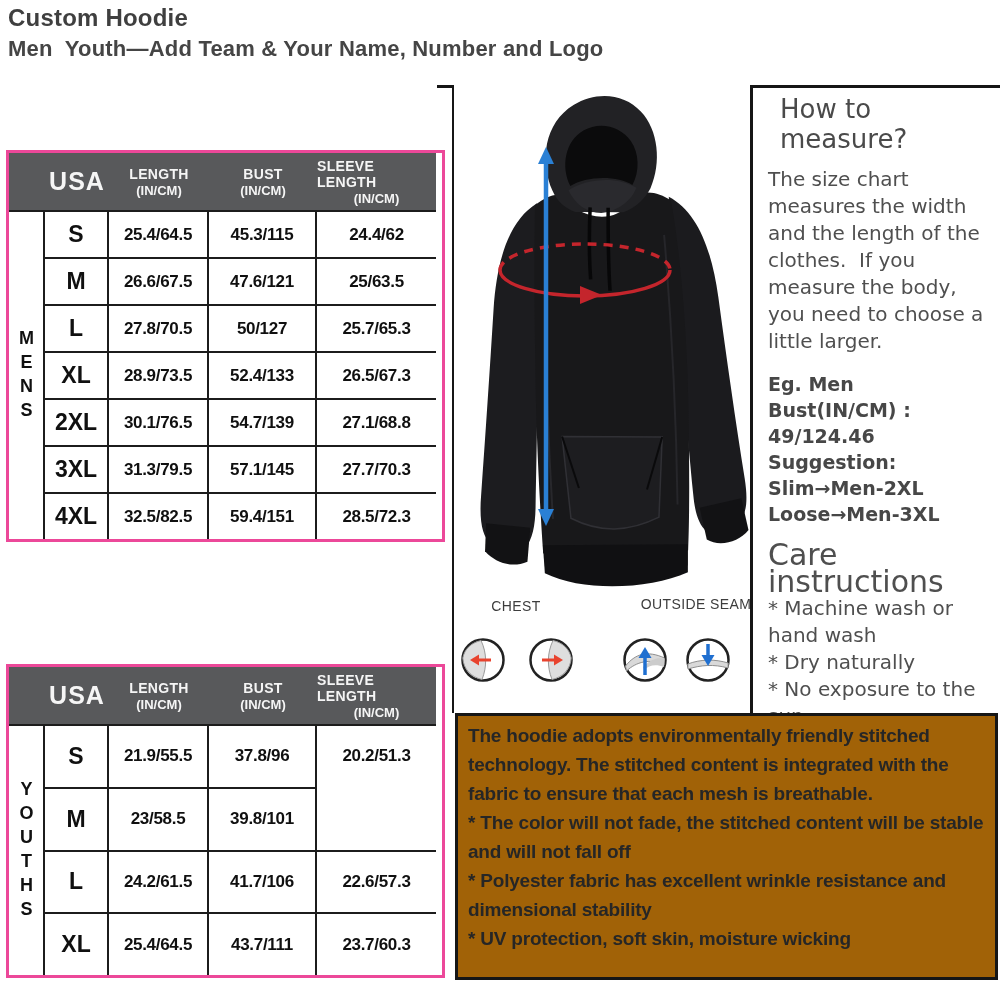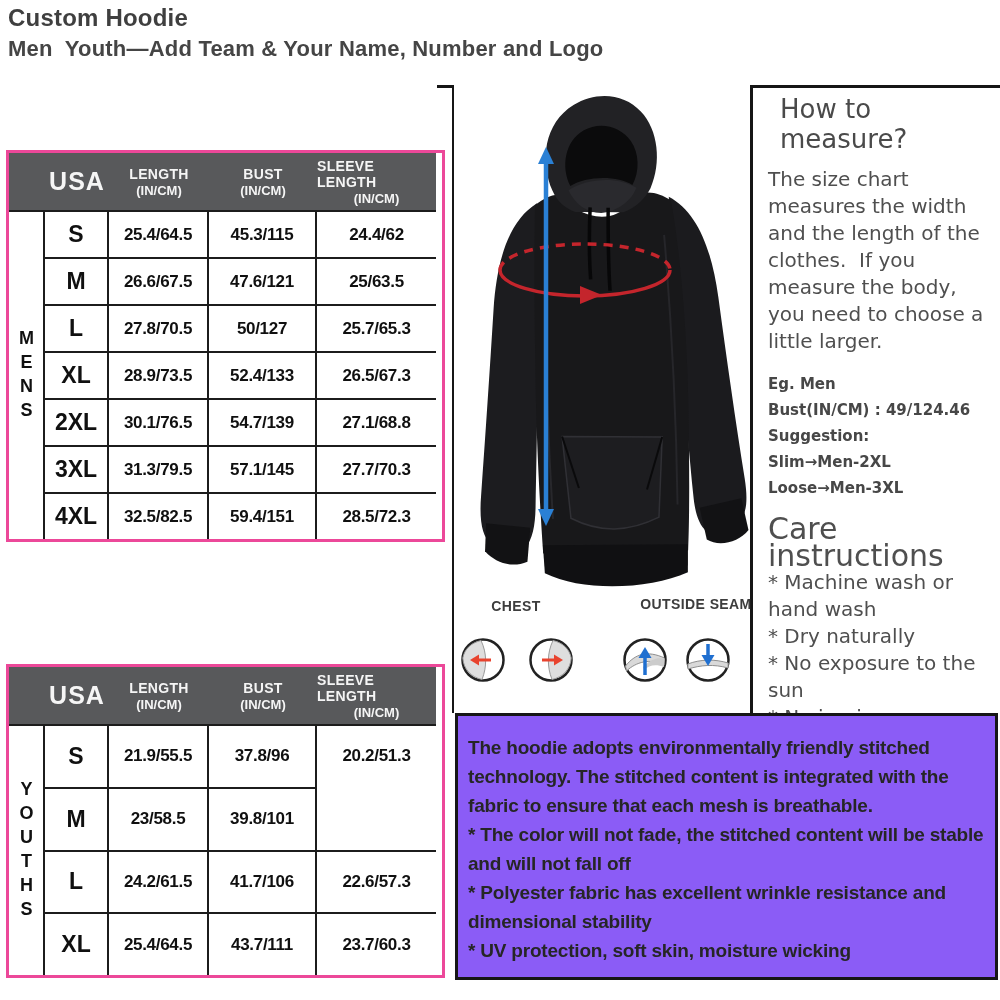--- a/index.html
+++ b/index.html
@@ -45,45 +45,45 @@
   }
 
   
   .mid-panel {
     position:absolute; left:452px; top:85px; width:301px; height:628px;
     border-left:2px solid #161616; border-right:3px solid #161616;
     box-sizing:border-box; background:#fff;
   }
   .hoodie-svg { position:absolute; left:0; top:2px; }
   .measure-label {
-    position:absolute; font-size:14px; font-weight:bold; color:#3d3d3d;
+    position:absolute; font-size:14px; font-weight:normal; color:#3d3d3d;
     text-align:center; letter-spacing:0.4px;
   }
   #chest-label   { left:4px;   top:513px; width:116px; }
   #oseam-label   { left:176px; top:511px; width:132px; }
   .micon { position:absolute; top:552px; }
   #micon1 { left:6px; }  #micon2 { left:74px; }
   #micon3 { left:168px; } #micon4 { left:231px; }
 
   
   .right-panel {
     position:absolute; left:768px; top:94px; width:228px;
     font-family:"DejaVu Sans", sans-serif; color:#4f4f4f;
   }
   .htm-title { font-size:26px; padding-left:12px; color:#4a4a4a; }
   .htm-body  { font-size:20px; line-height:27px; margin-top:12px; white-space:pre-wrap; }
-  .htm-eg    { margin-top:16px; font-size:15px; font-weight:bold; line-height:26px; color:#474747; }
+  .htm-eg    { margin-top:16px; font-size:19px; font-weight:bold; line-height:26px; color:#474747; }
   .care      { margin-top:14px; font-size:20px; line-height:27px; }
   .care-title{ font-size:30px; }
 
   
   .features-box {
     position:absolute; left:455px; top:713px; width:543px; height:267px;
     border:3px solid #161616; box-sizing:border-box;
-    padding:17px 2px 0 10px; background:#8b5cf6;
+    padding:5px 2px 0 10px; background:#a16207;
     font-weight:bold; font-size:19px; line-height:29px; color:#262626;
     letter-spacing:-0.2px;
   }
   .features-box p { margin:0; }
 </style>
 </head>
 <body>
 
 <div id="canvas">
 

